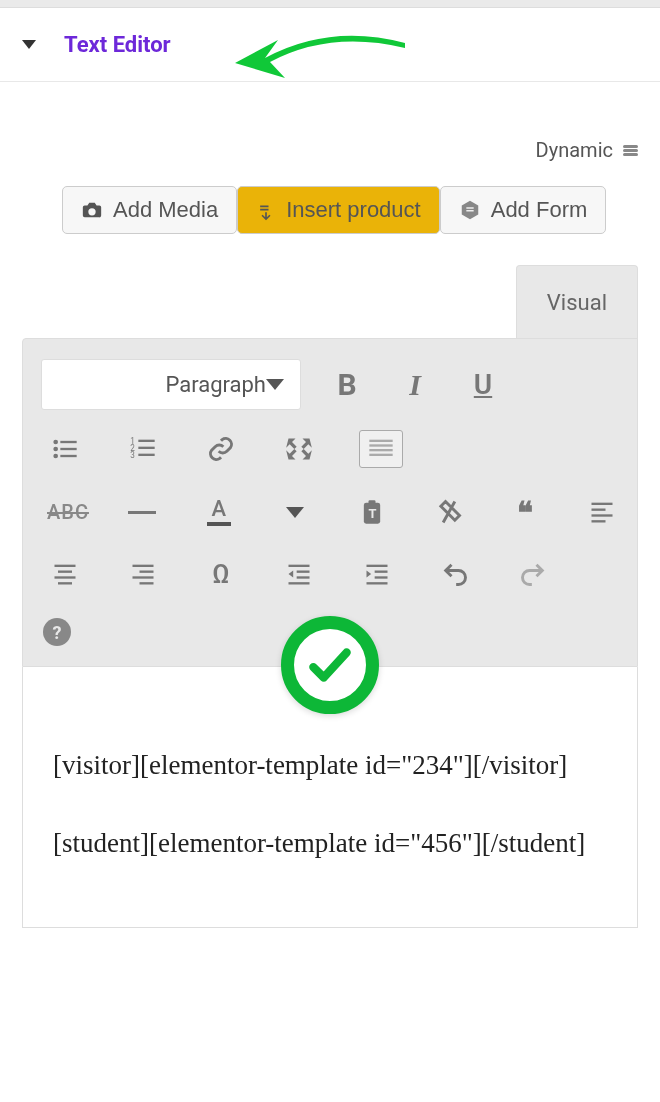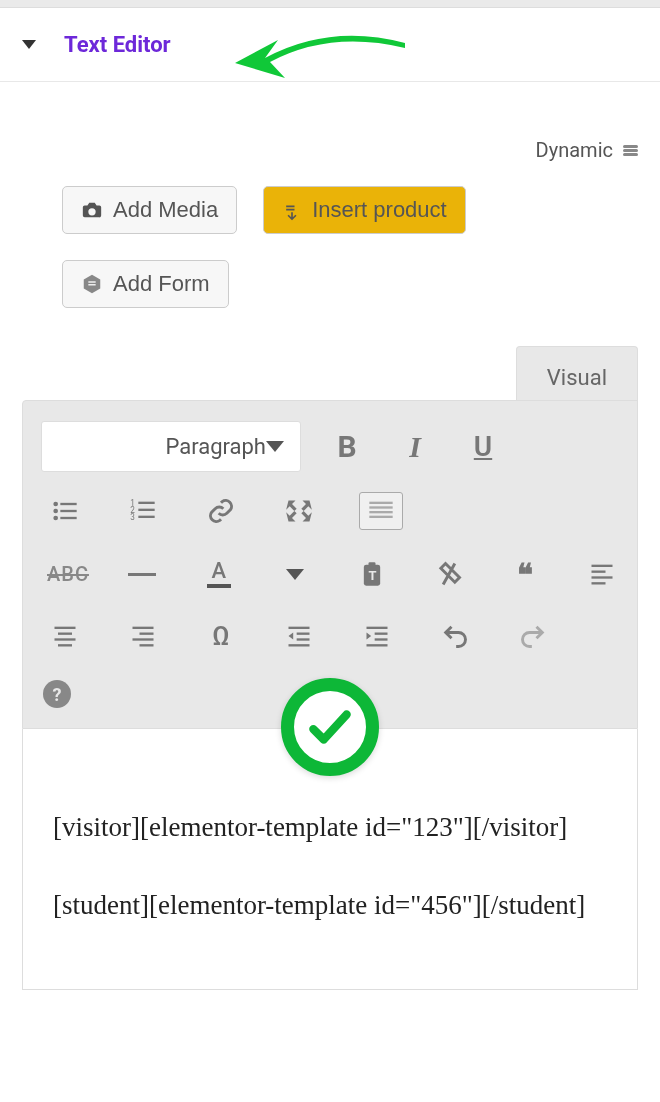--- a/index.html
+++ b/index.html
@@ -64,21 +64,21 @@
   .db-icon span {
     display: block;
     width: 15px;
     height: 3px;
     border-radius: 2px;
     background: #888;
   }
   .btn-row {
     display: flex;
     flex-wrap: wrap;
-    gap: 26px;
+    gap: 0;
     margin-bottom: 30px;
     padding-left: 40px;
   }
   .btn {
     display: inline-flex;
     align-items: center;
     gap: 10px;
     padding: 10px 18px;
     border: 1px solid #ccc;
     border-radius: 5px;
@@ -96,29 +96,29 @@
     align-items: center;
     justify-content: center;
     color: #555;
   }
   .tabs {
     display: flex;
     justify-content: flex-end;
     gap: 0;
   }
   .tab {
-    padding: 18px 30px;
+    padding: 24px 30px;
     font-size: 22px;
     color: #666;
     cursor: pointer;
     border: 1px solid transparent;
     border-bottom: none;
     border-radius: 4px 4px 0 0;
     position: relative;
-    top: 8px;
+    top: 1px;
   }
   .tab.active {
     background: #e8e8e8;
     border-color: #ddd;
   }
   .toolbar {
     background: #e8e8e8;
     padding: 20px 18px;
     border: 1px solid #ddd;
     border-radius: 4px 0 0 0;
@@ -445,17 +445,17 @@
 
     <div class="check-badge">
       <svg viewBox="0 0 24 24">
           <path fill="none" stroke="#0db737" stroke-width="4" stroke-linecap="round" stroke-linejoin="round" d="M4 13l5 5L20 6"></path>
         </svg>
     </div>
 
   </div>
 
   <div class="editor-body">
-    <p>[visitor][elementor-template id="123"][/visitor]</p>
+    <p>[visitor][elementor-template id="234"][/visitor]</p>
     <p>[student][elementor-template id="456"][/student]</p>
   </div>
 
 </div>
 
 </body></html>

